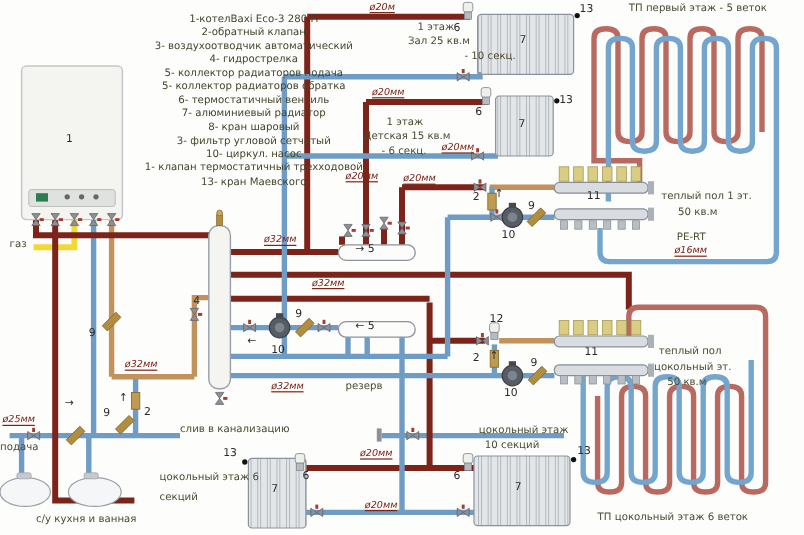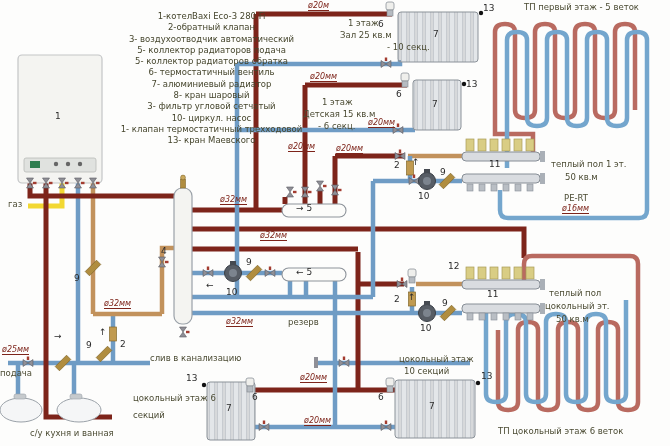--- a/index.html
+++ b/index.html
@@ -253,20 +253,21 @@
   <g>
     <ellipse cx="79" cy="410" rx="22" ry="12" fill="#f5f6f7" stroke="#9aa1a8" stroke-width="1"></ellipse>
     <rect x="70" y="394" width="12" height="5" rx="2" fill="#c6cacd" stroke="#9aa1a8" stroke-width="0.6"></rect>
   </g>
 </svg>
 
 <div id="legend">
       <div class="legend-item">1-котелBaxi Eco-3 280 Fi</div>
       <div class="legend-item">2-обратный клапан</div>
       <div class="legend-item">3- воздухоотводчик автоматический</div>
+      <div class="legend-item">4- гидрострелка</div>
       <div class="legend-item">5- коллектор радиаторов подача</div>
       <div class="legend-item">5- коллектор радиаторов обратка</div>
       <div class="legend-item">6- термостатичный вентиль</div>
       <div class="legend-item">7- алюминиевый радиатор</div>
       <div class="legend-item">8- кран шаровый</div>
       <div class="legend-item">3- фильтр угловой сетчатый</div>
       <div class="legend-item">10- циркул. насос</div>
       <div class="legend-item">1- клапан термостатичный трехходовой</div>
       <div class="legend-item">13- кран Маевского</div>
     </div>
@@ -323,21 +324,21 @@
       <div class="lbl num" style="left: 86px; top: 341px;">9</div>
       <div class="lbl num" style="left: 74px; top: 274px;">9</div>
       <div class="lbl num" style="left: 246px; top: 258px;">9</div>
       <div class="lbl num" style="left: 440px; top: 168px;">9</div>
       <div class="lbl num" style="left: 442px; top: 299px;">9</div>
       <div class="lbl num" style="left: 226px; top: 288px;">10</div>
       <div class="lbl num" style="left: 418px; top: 192px;">10</div>
       <div class="lbl num" style="left: 420px; top: 324px;">10</div>
       <div class="lbl num" style="left: 489px; top: 160px;">11</div>
       <div class="lbl num" style="left: 487px; top: 290px;">11</div>
-      <div class="lbl num" style="left: 408px; top: 262px; margin-left: 40px;">12</div>
+      <div class="lbl num" style="left: 408px; top: 262px;">12</div>
       <div class="lbl num" style="left: 483px; top: 4px;">13</div>
       <div class="lbl num" style="left: 466px; top: 80px;">13</div>
       <div class="lbl num" style="left: 186px; top: 374px;">13</div>
       <div class="lbl num" style="left: 481px; top: 372px;">13</div>
       <div class="lbl num" style="left: 296px; top: 204px;">→  5</div>
       <div class="lbl num" style="left: 296px; top: 268px;">←  5</div>
       <div class="lbl num" style="left: 54px; top: 332px;">→</div>
       <div class="lbl num" style="left: 99px; top: 328px;">↑</div>
       <div class="lbl num" style="left: 206px; top: 281px;">←</div>
       <div class="lbl num" style="left: 412px; top: 158px;">↑</div>

